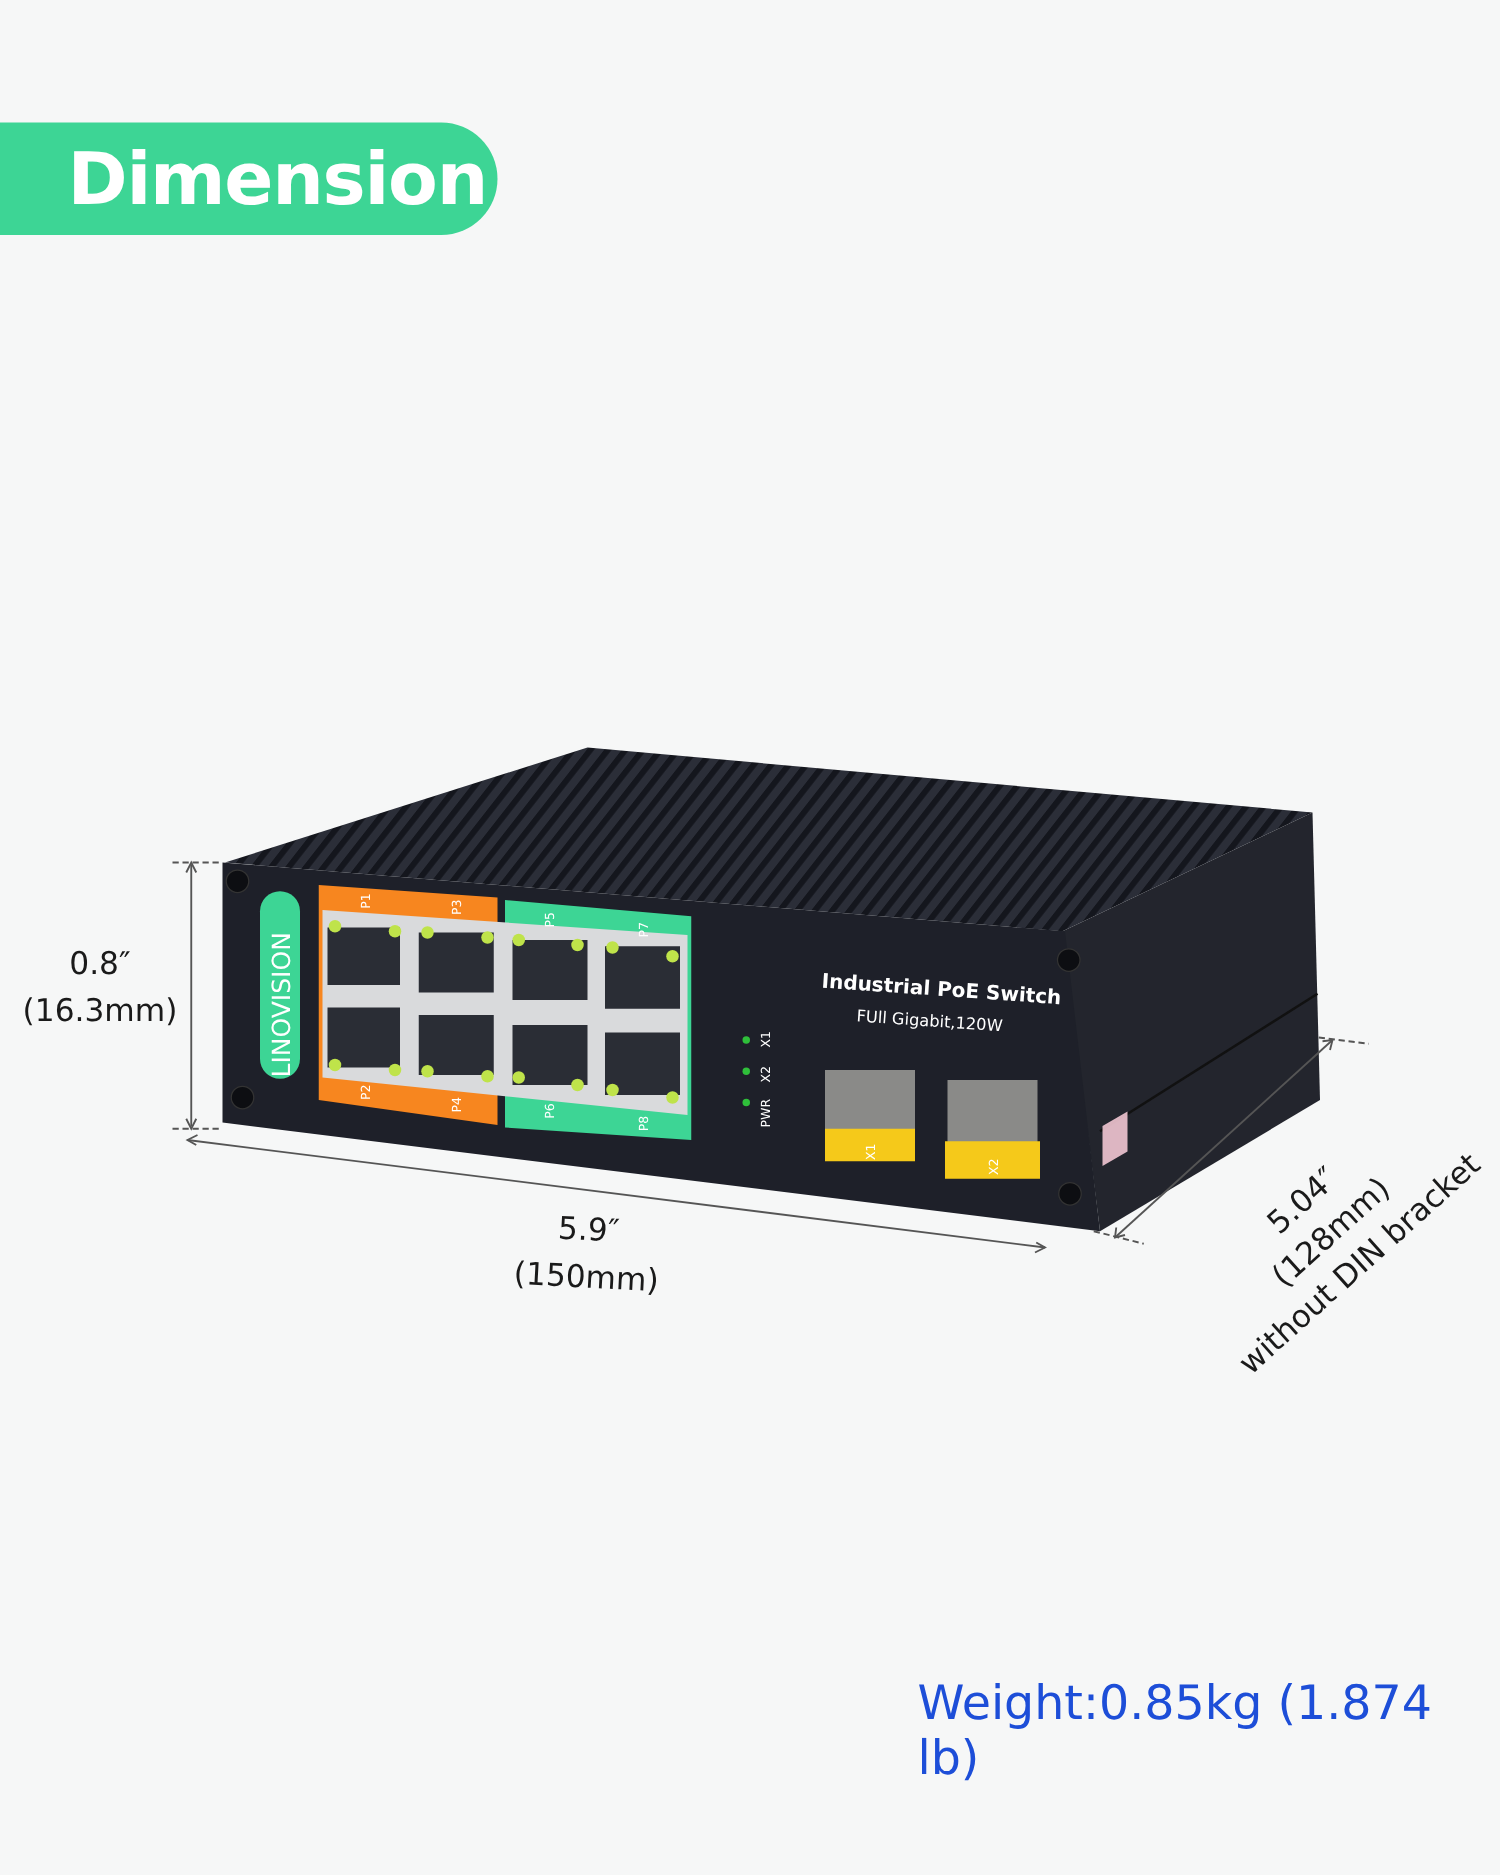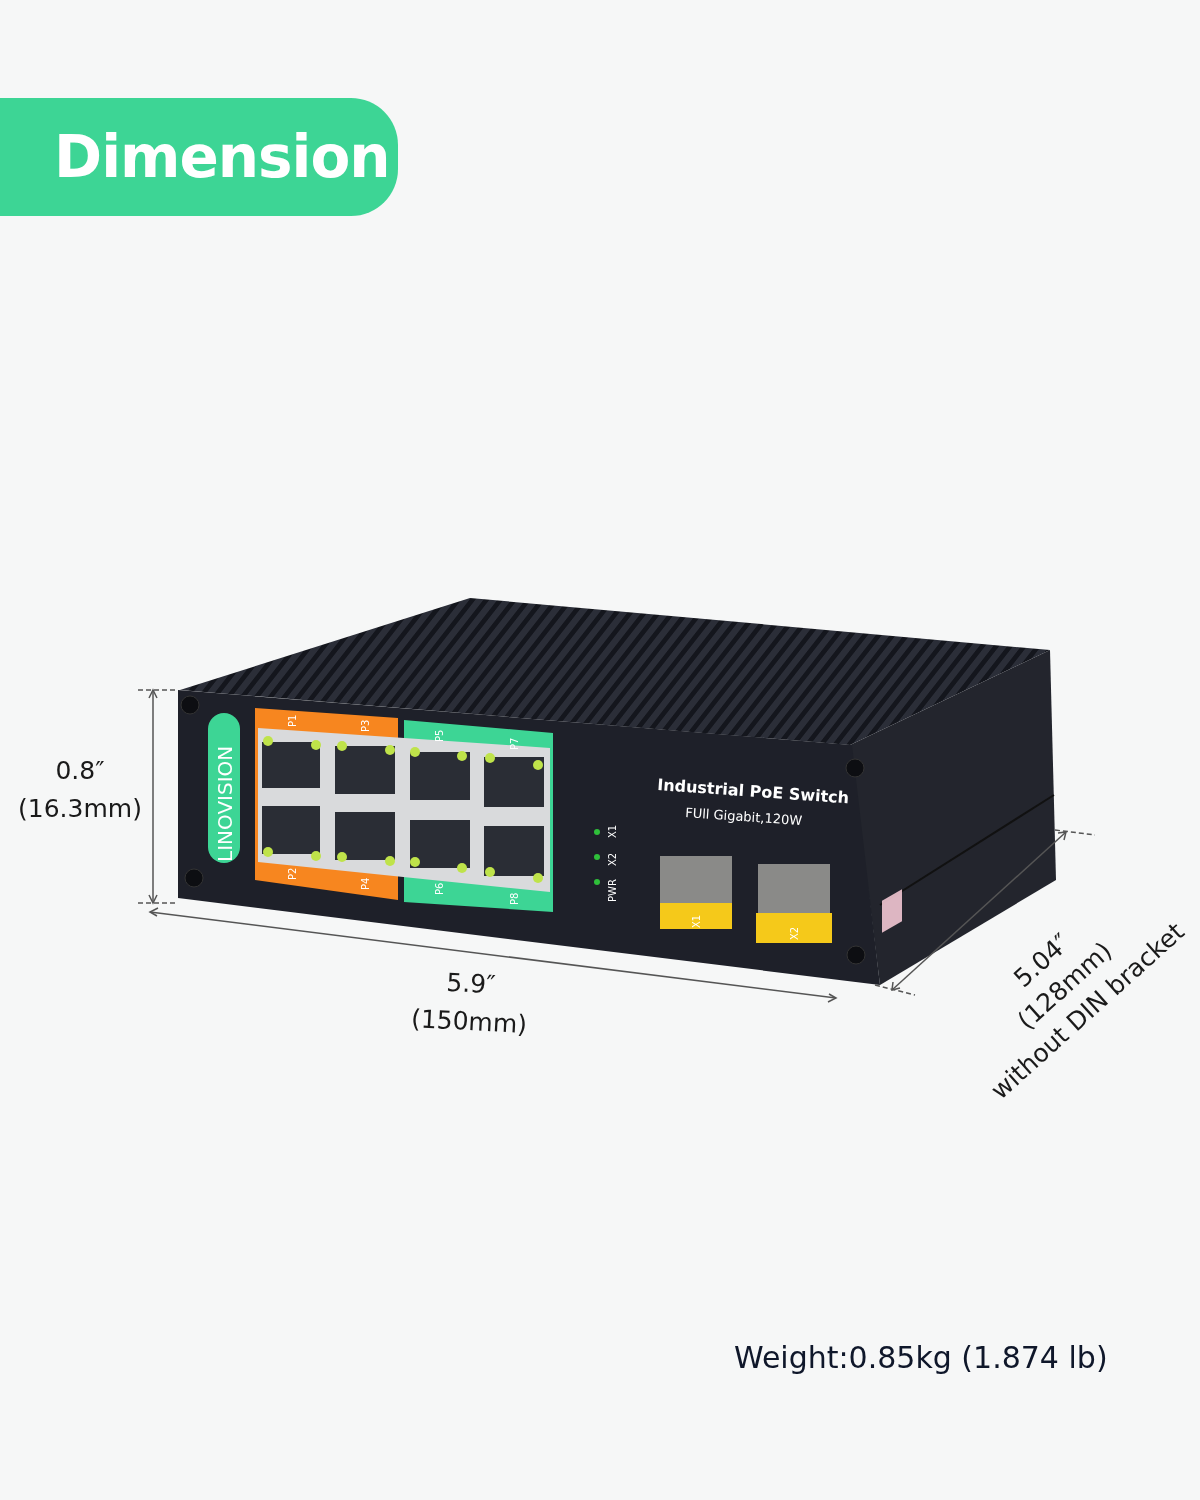--- a/index.html
+++ b/index.html
@@ -2,30 +2,30 @@
 <html><head>
 <meta charset="utf-8">
 <style>
   html, body { margin:0; padding:0; }
   body {
     width:1200px; height:1500px; position:relative; overflow:hidden;
     background:#f6f7f7;
     font-family:"Liberation Sans", "DejaVu Sans", sans-serif;
   }
   .title-pill {
-    position:absolute; left:0; top:98px; width:398px; height:118px;
+    position:absolute; left:0; top:98px; width:398px; height:90px;
     background:#3dd595; border-radius:0 47px 47px 0;
     display:flex; align-items:center;text-align:right;
   }
   .title-pill span {
     margin-left:54px; color:#fff; font-weight:bold; font-size:58px;
     font-family:"DejaVu Sans", sans-serif; letter-spacing:-1px;
   }
   .dim-text { position:absolute; color:#1a1a1a; font-size:25px; text-align:center; line-height:38px; font-family:"DejaVu Sans", sans-serif; }
-  .weight { position:absolute; left:734px; top:1340px; font-size:30px; color:#0f172a; font-family:"DejaVu Sans", sans-serif; }
+  .weight { position:absolute; left:734px; top:1340px; font-size:38px; color:#1d4ed8; font-family:"DejaVu Sans", sans-serif; }
   svg { position:absolute; left:0; top:0; }
   .lbl { font-family:"DejaVu Sans", sans-serif; }
 </style>
 </head>
 <body>
 
 <div class="title-pill">
   <span>Dimension</span>
 </div>
 

